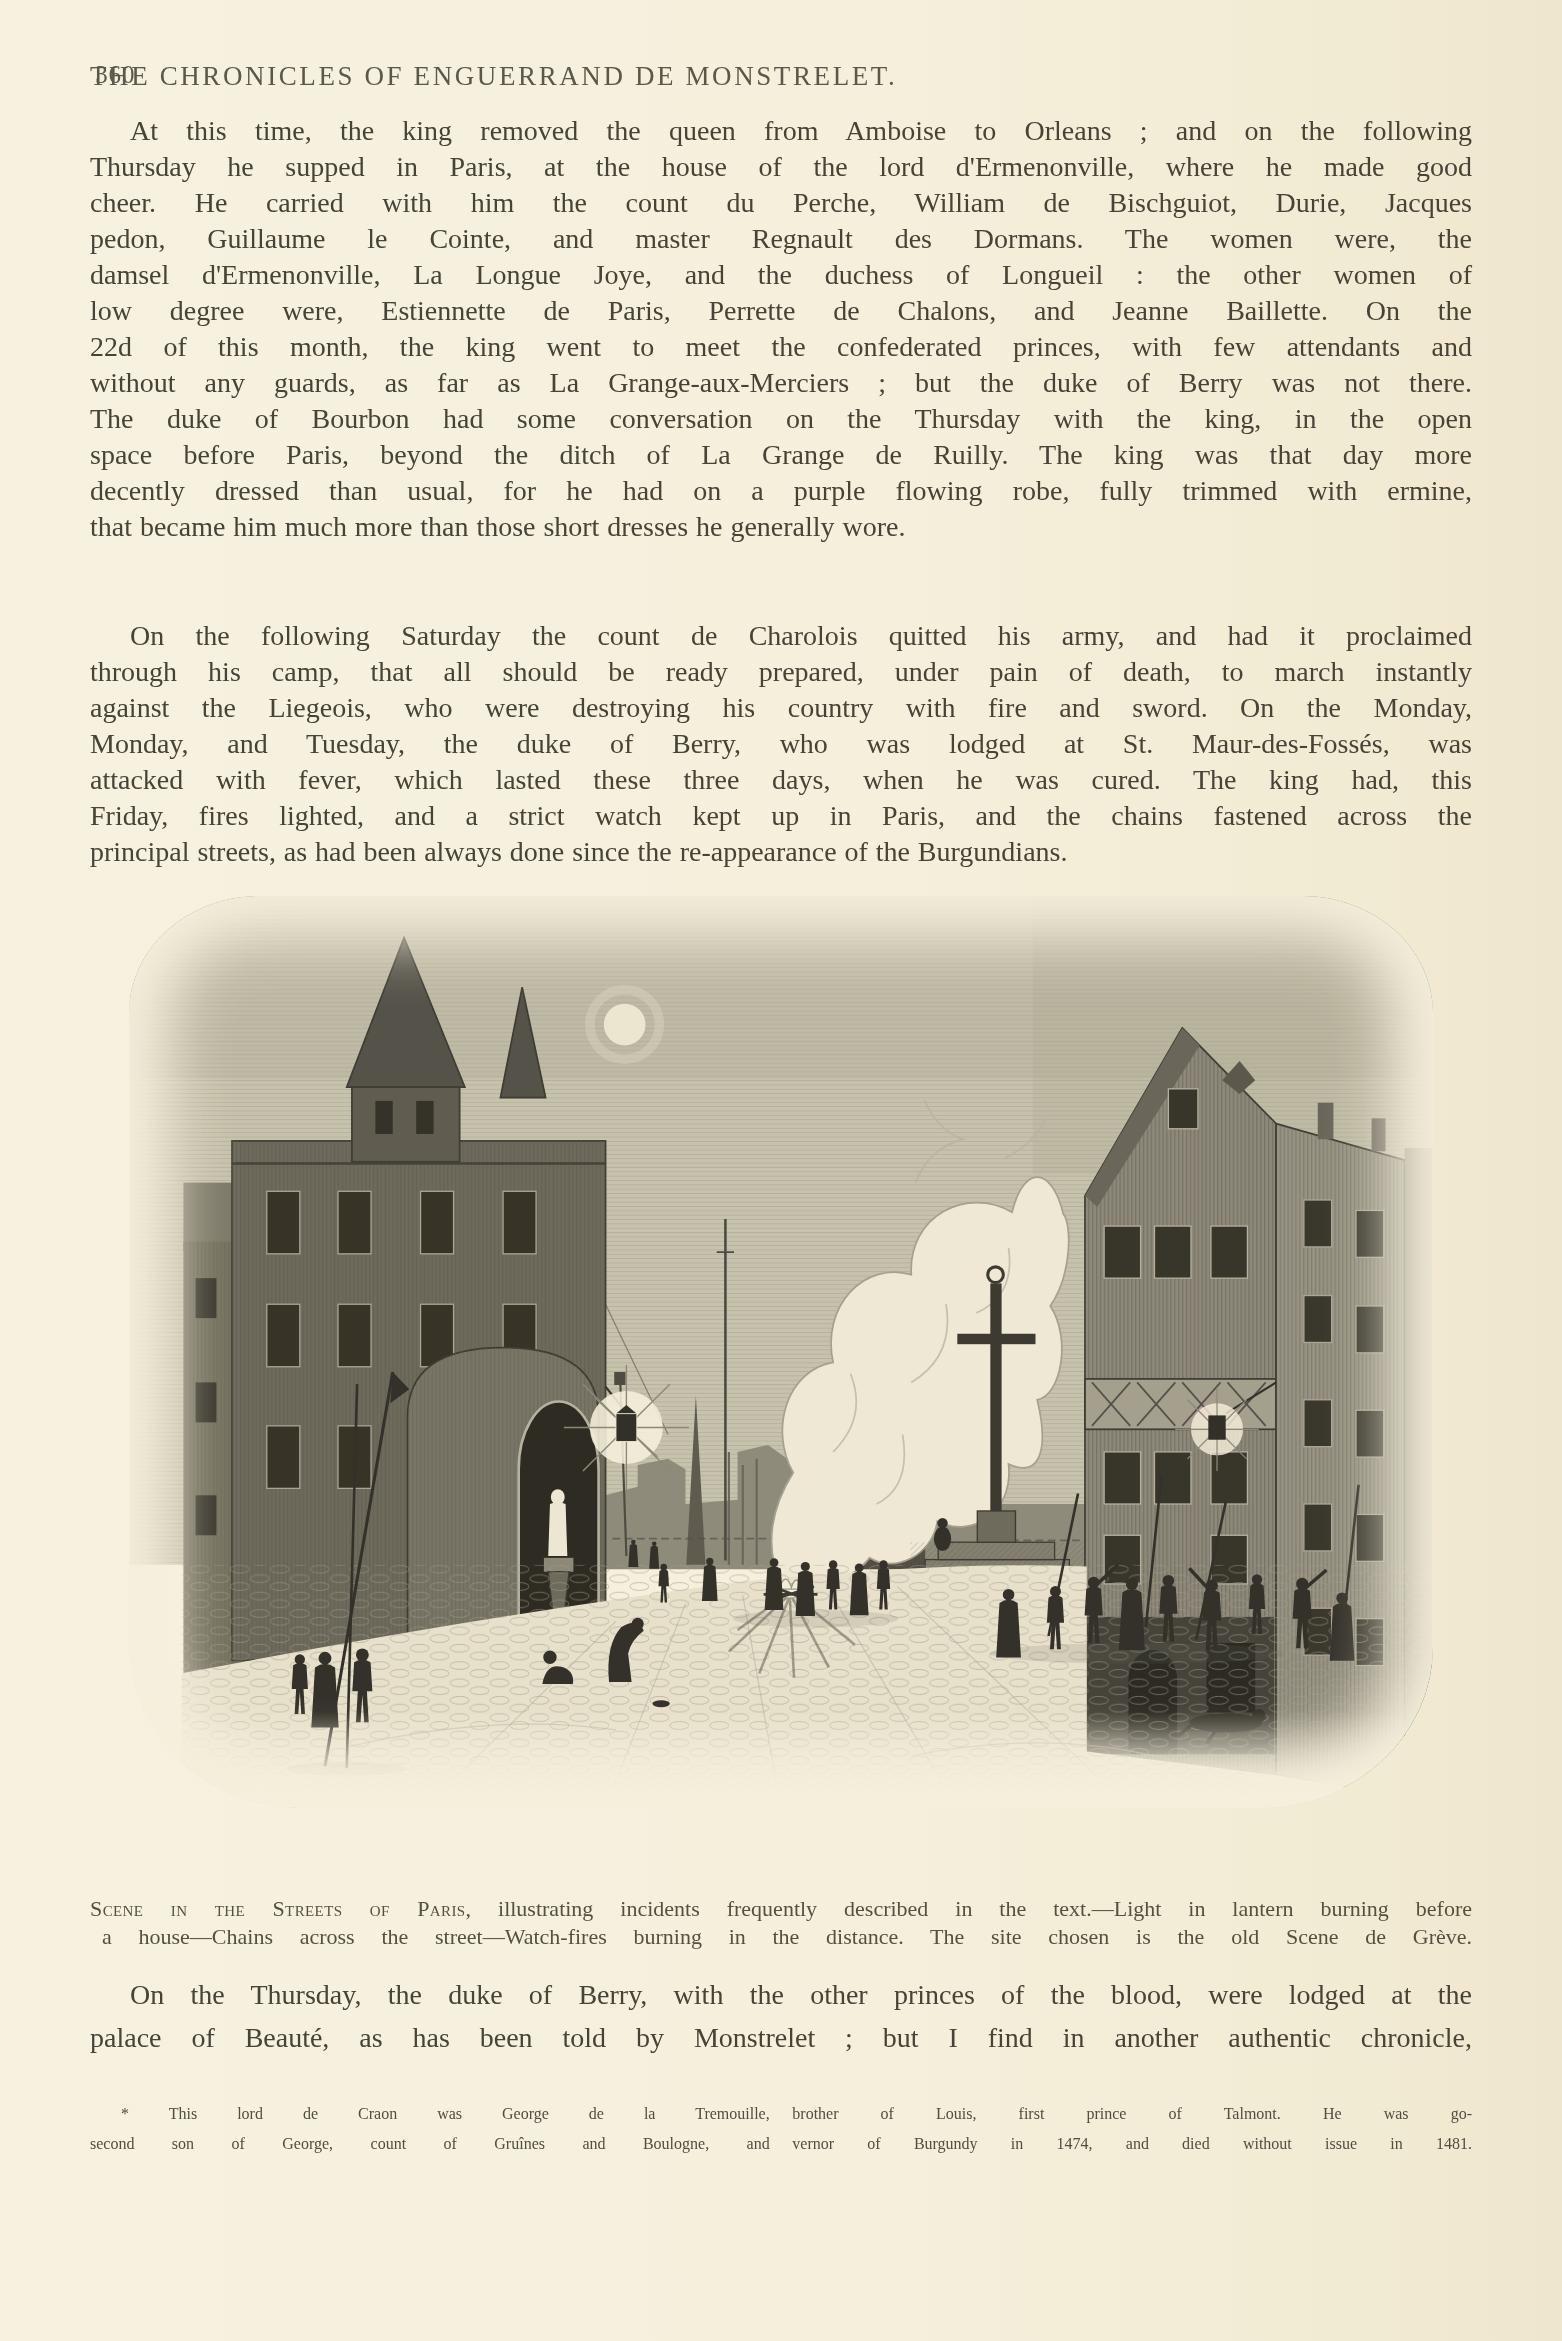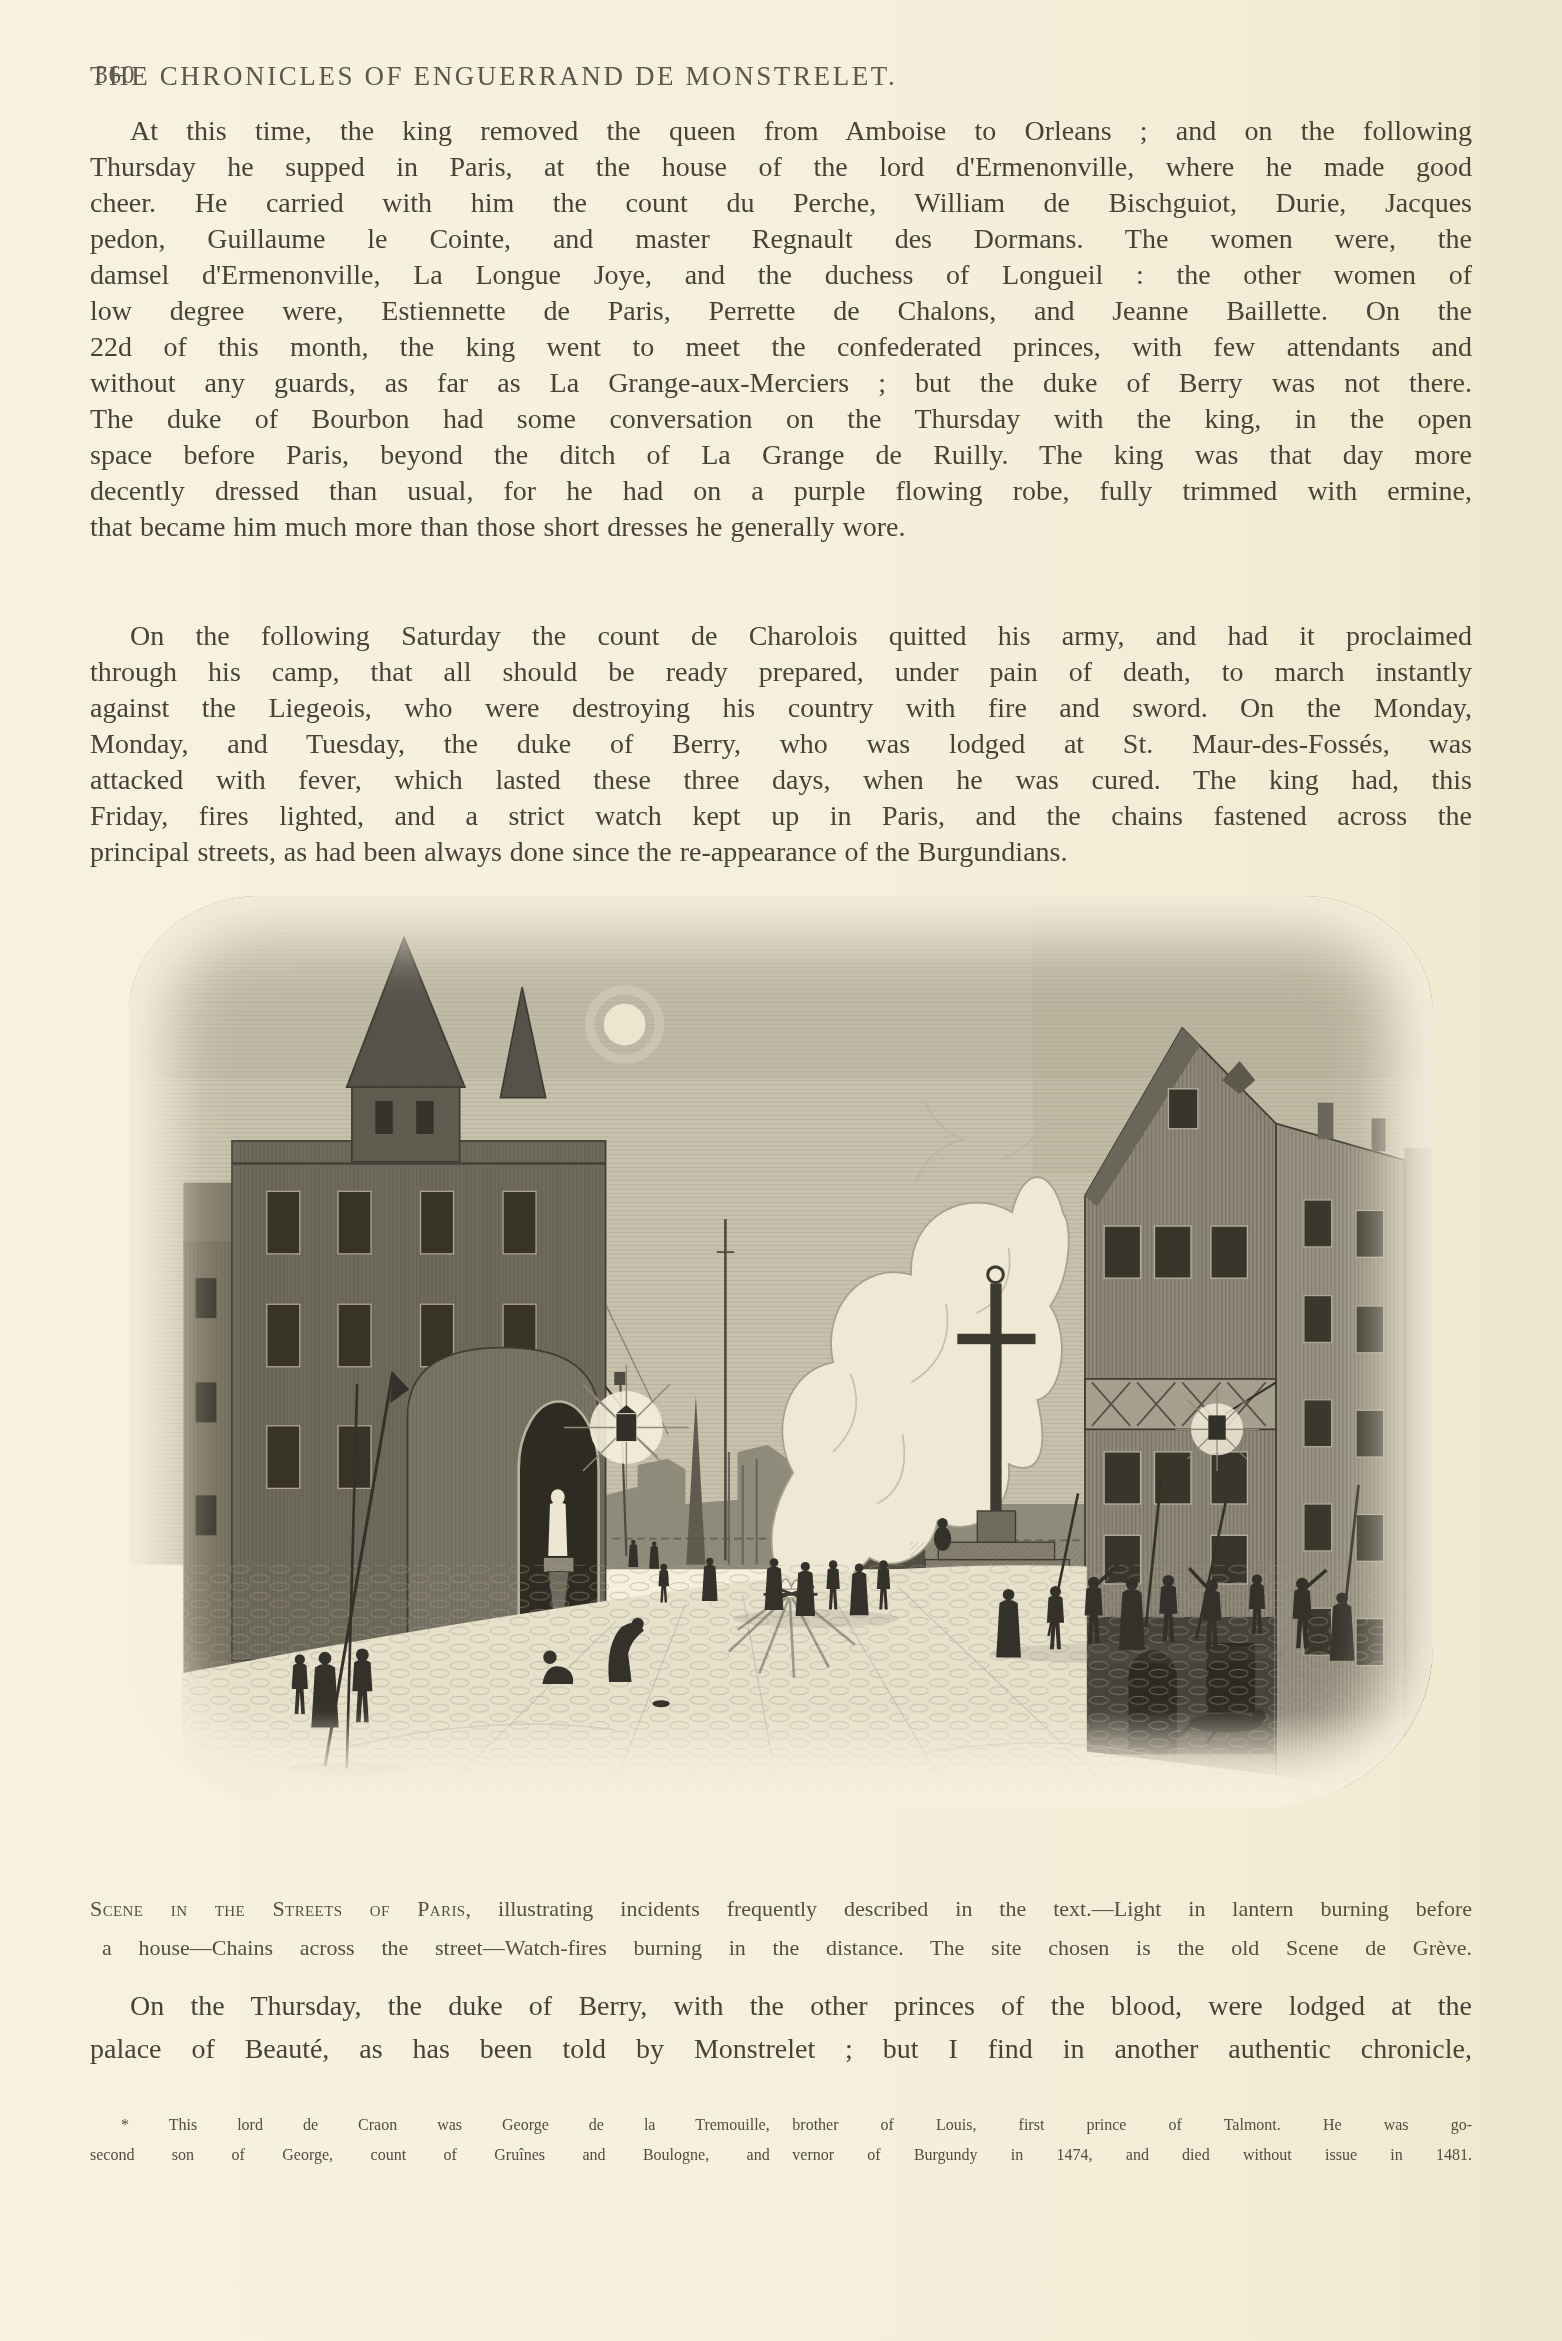--- a/index.html
+++ b/index.html
@@ -50,21 +50,21 @@
   .engraving::before{
     content:"";position:absolute;left:0;right:0;bottom:0;height:96px;z-index:2;
     background:linear-gradient(to bottom, rgba(245,239,220,0), #f5efdc 92%);
   }
   .engraving::after{
     content:"";position:absolute;inset:0;z-index:3;border-radius:inherit;
     box-shadow:inset 0 0 61px 42px #f5efdc;
   }
   
   .caption{margin-top:87px;font-size:22px;color:#55513f;}
-  .cap-line{line-height:28px;height:28px;text-align:justify;text-align-last:justify;margin-top:11px;}
+  .cap-line{line-height:28px;height:28px;text-align:justify;text-align-last:justify;}
   .cap-line2{padding-left:12px;box-sizing:border-box;}
   .smallcaps{font-variant:small-caps;letter-spacing:0.4px;}
   
   .footnote{display:flex;gap:22.6px;margin-top:40px;font-size:16px;color:#514d40;}
   .fn-col{flex:1 1 0;}
   .fn-line{line-height:30px;height:30px;text-align:justify;text-align-last:justify;}
   .fn-line.first{text-indent:31px;}
 </style>
 </head>
 <body>

